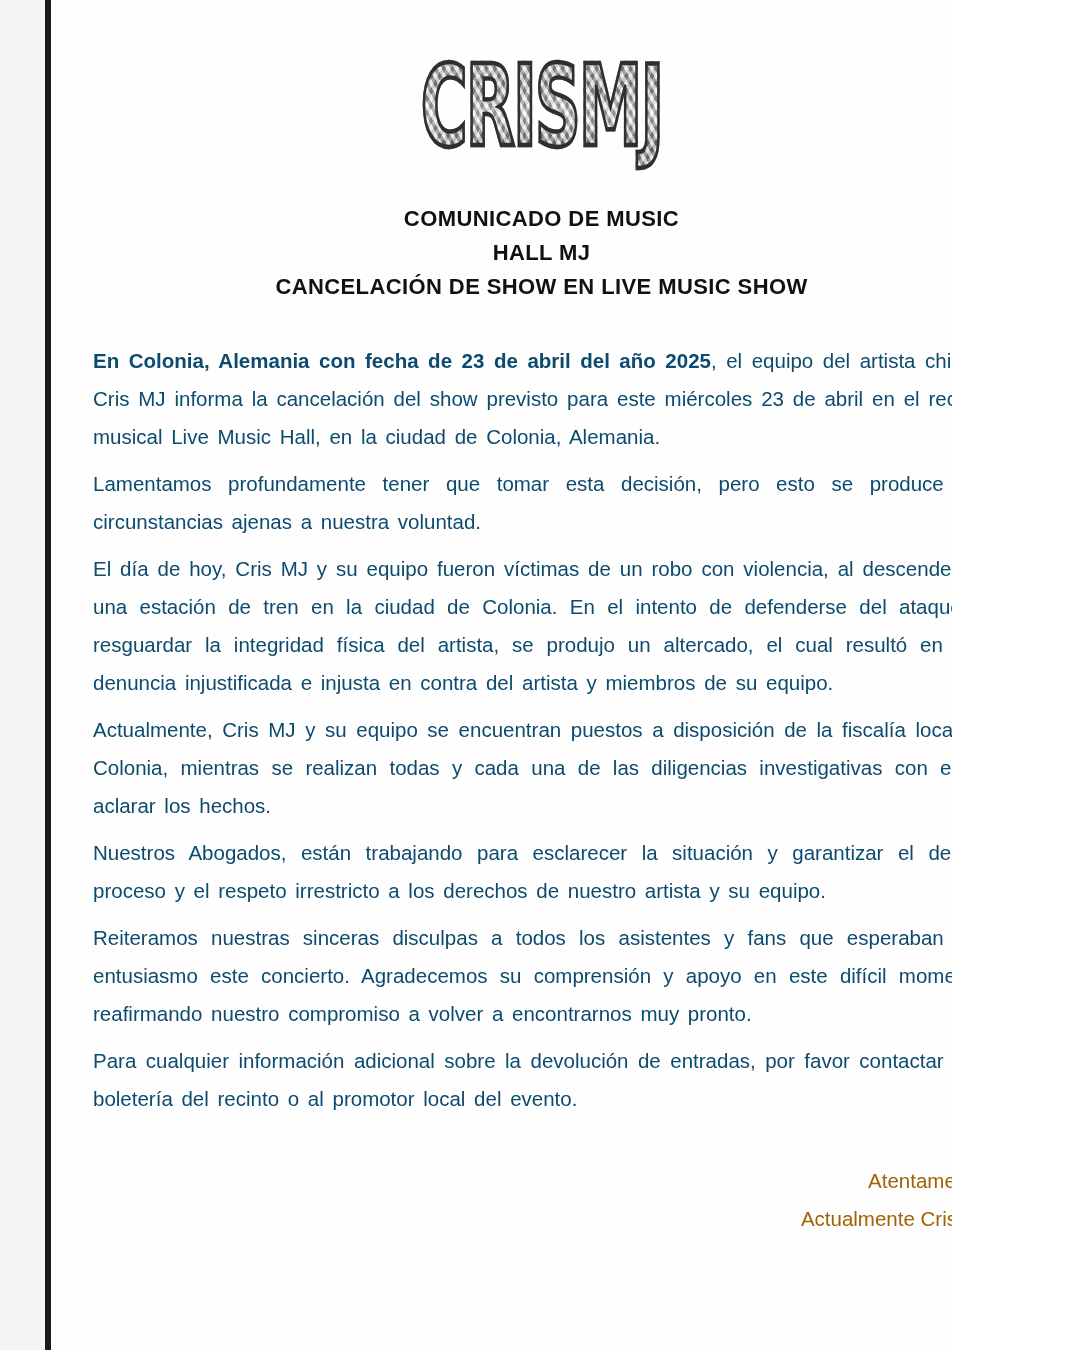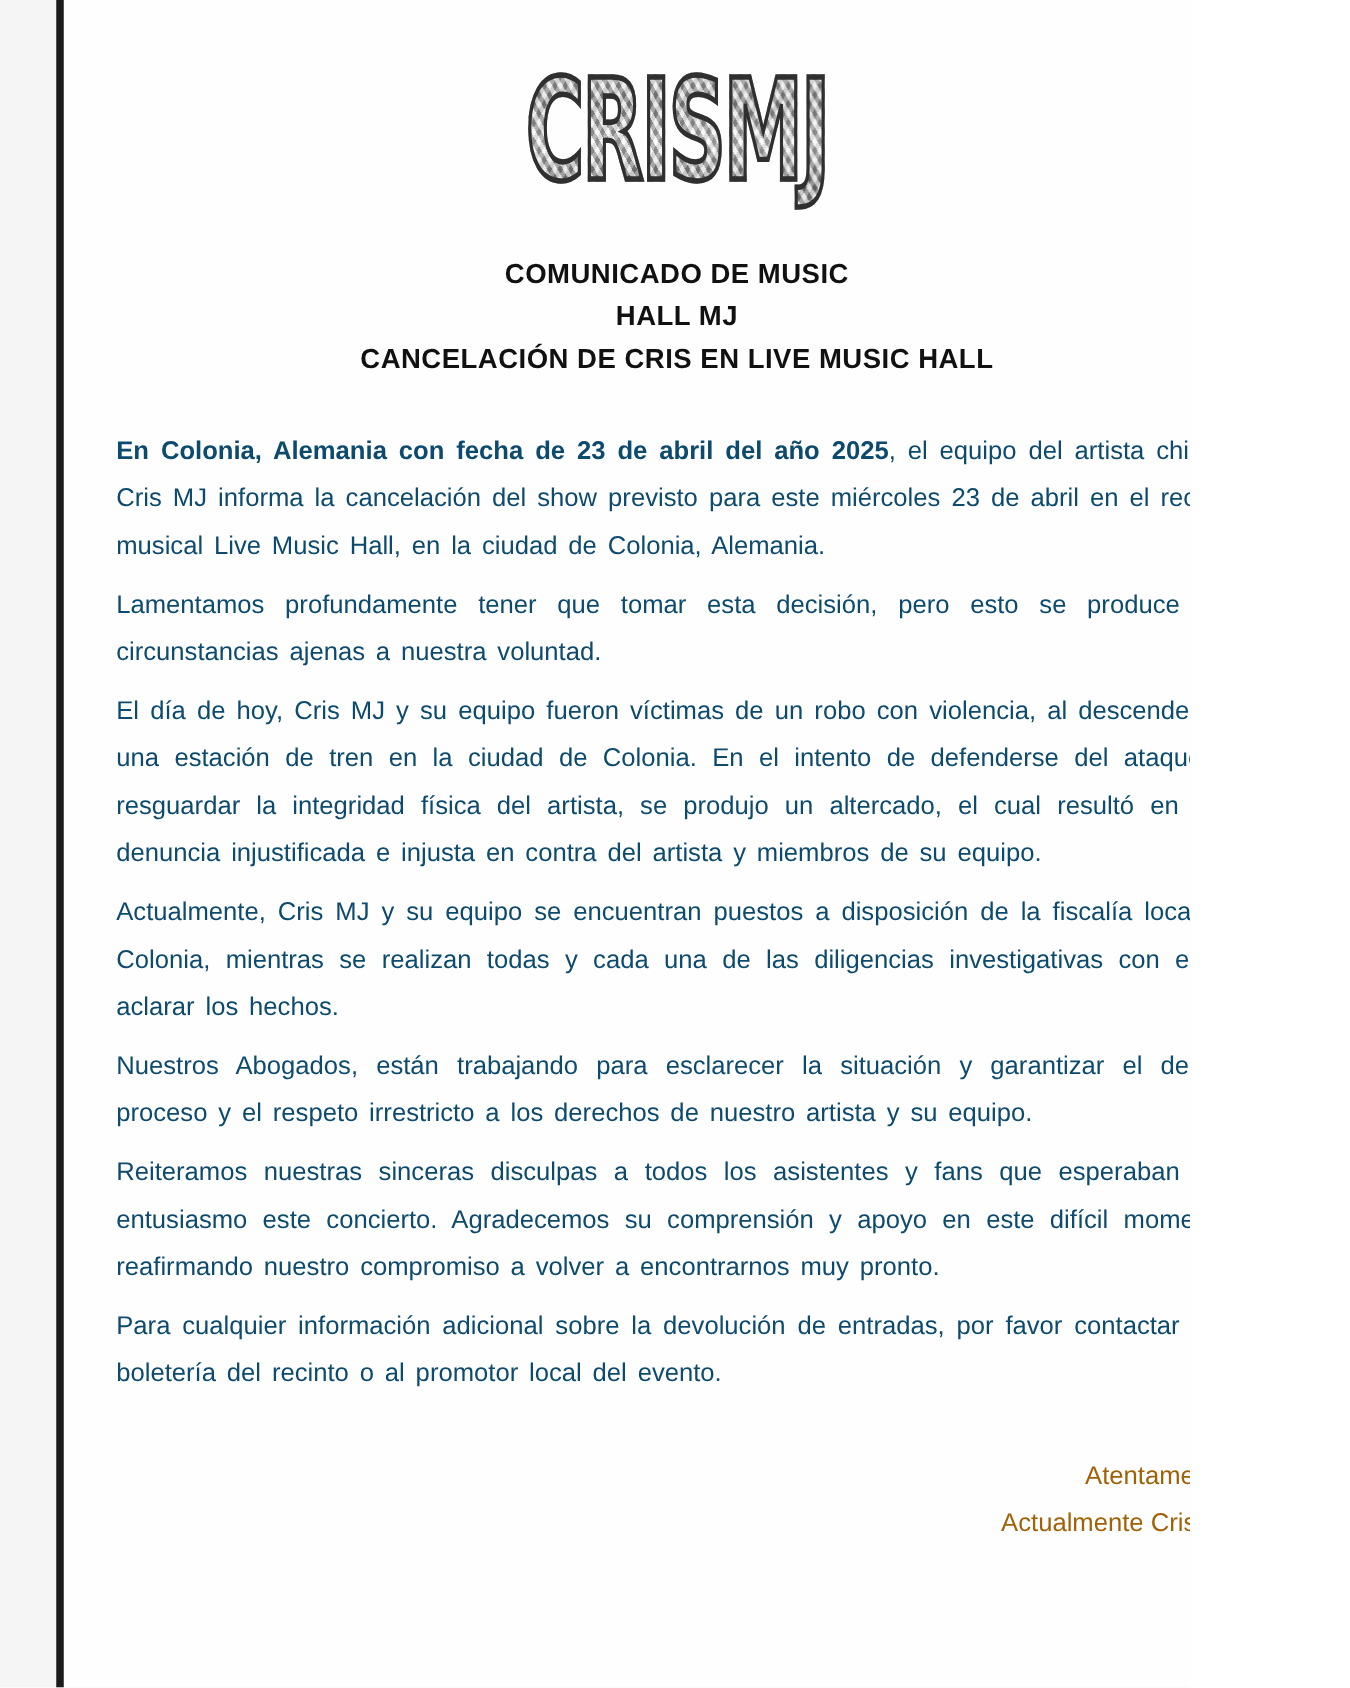--- a/index.html
+++ b/index.html
@@ -101,21 +101,21 @@
 
     <div class="logo-block">
       <div class="brand-wrap">
         <span class="brand">CRISMJ</span>
       </div>
     </div>
 
     <div class="header">
       <div class="h-line">COMUNICADO DE MUSIC</div>
       <div class="h-line">HALL MJ</div>
-      <div class="h-line">CANCELACIÓN DE CRIS EN LIVE MUSIC HALL</div>
+      <div class="h-line">CANCELACIÓN DE SHOW EN LIVE MUSIC SHOW</div>
     </div>
 
     <div class="body-text">
       <p class="para"><span class="bold">En Colonia, Alemania con fecha de 23 de abril del año 2025</span><span>, el equipo del artista chileno Cris MJ informa la cancelación del show previsto para este miércoles 23 de abril en el recinto musical Live Music Hall, en la ciudad de Colonia, Alemania.</span></p>
 
       <p class="para">Lamentamos profundamente tener que tomar esta decisión, pero esto se produce por circunstancias ajenas a nuestra voluntad.</p>
 
       <p class="para">El día de hoy, Cris MJ y su equipo fueron víctimas de un robo con violencia, al descender en una estación de tren en la ciudad de Colonia. En el intento de defenderse del ataque, y resguardar la integridad física del artista, se produjo un altercado, el cual resultó en una denuncia injustificada e injusta en contra del artista y miembros de su equipo.</p>
 
       <p class="para">Actualmente, Cris MJ y su equipo se encuentran puestos a disposición de la fiscalía local de Colonia, mientras se realizan todas y cada una de las diligencias investigativas con el fin aclarar los hechos.</p>

